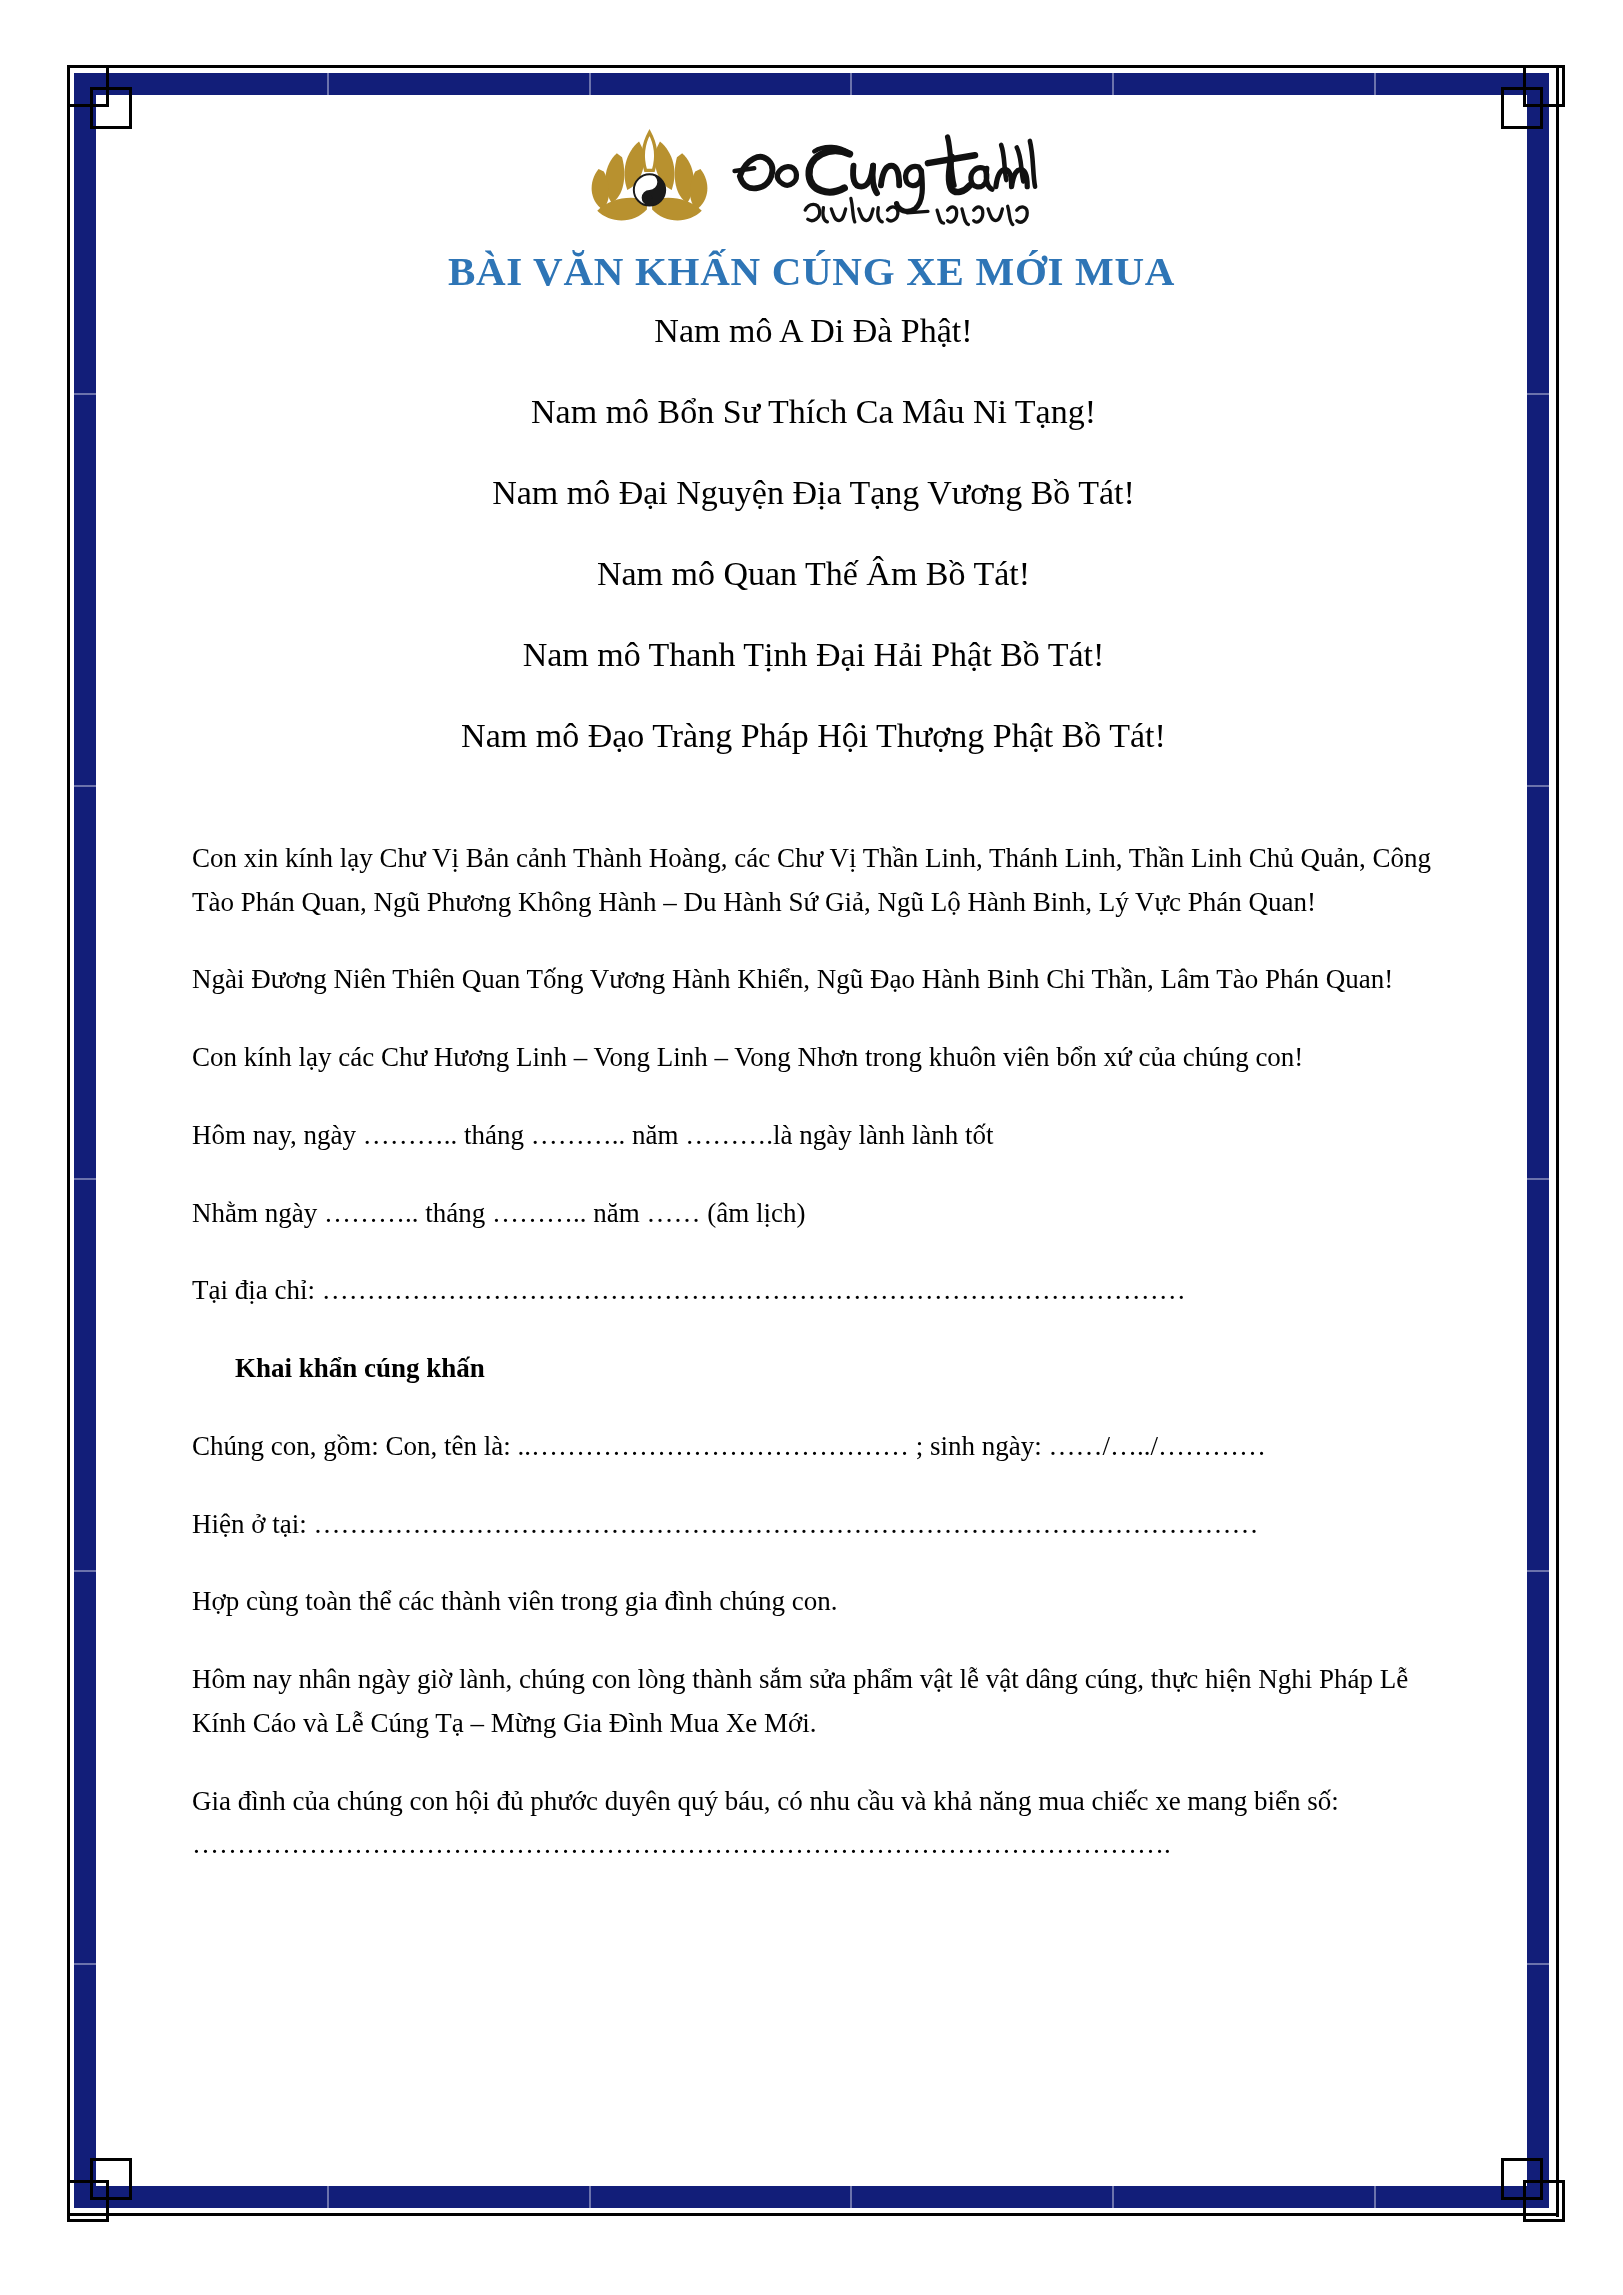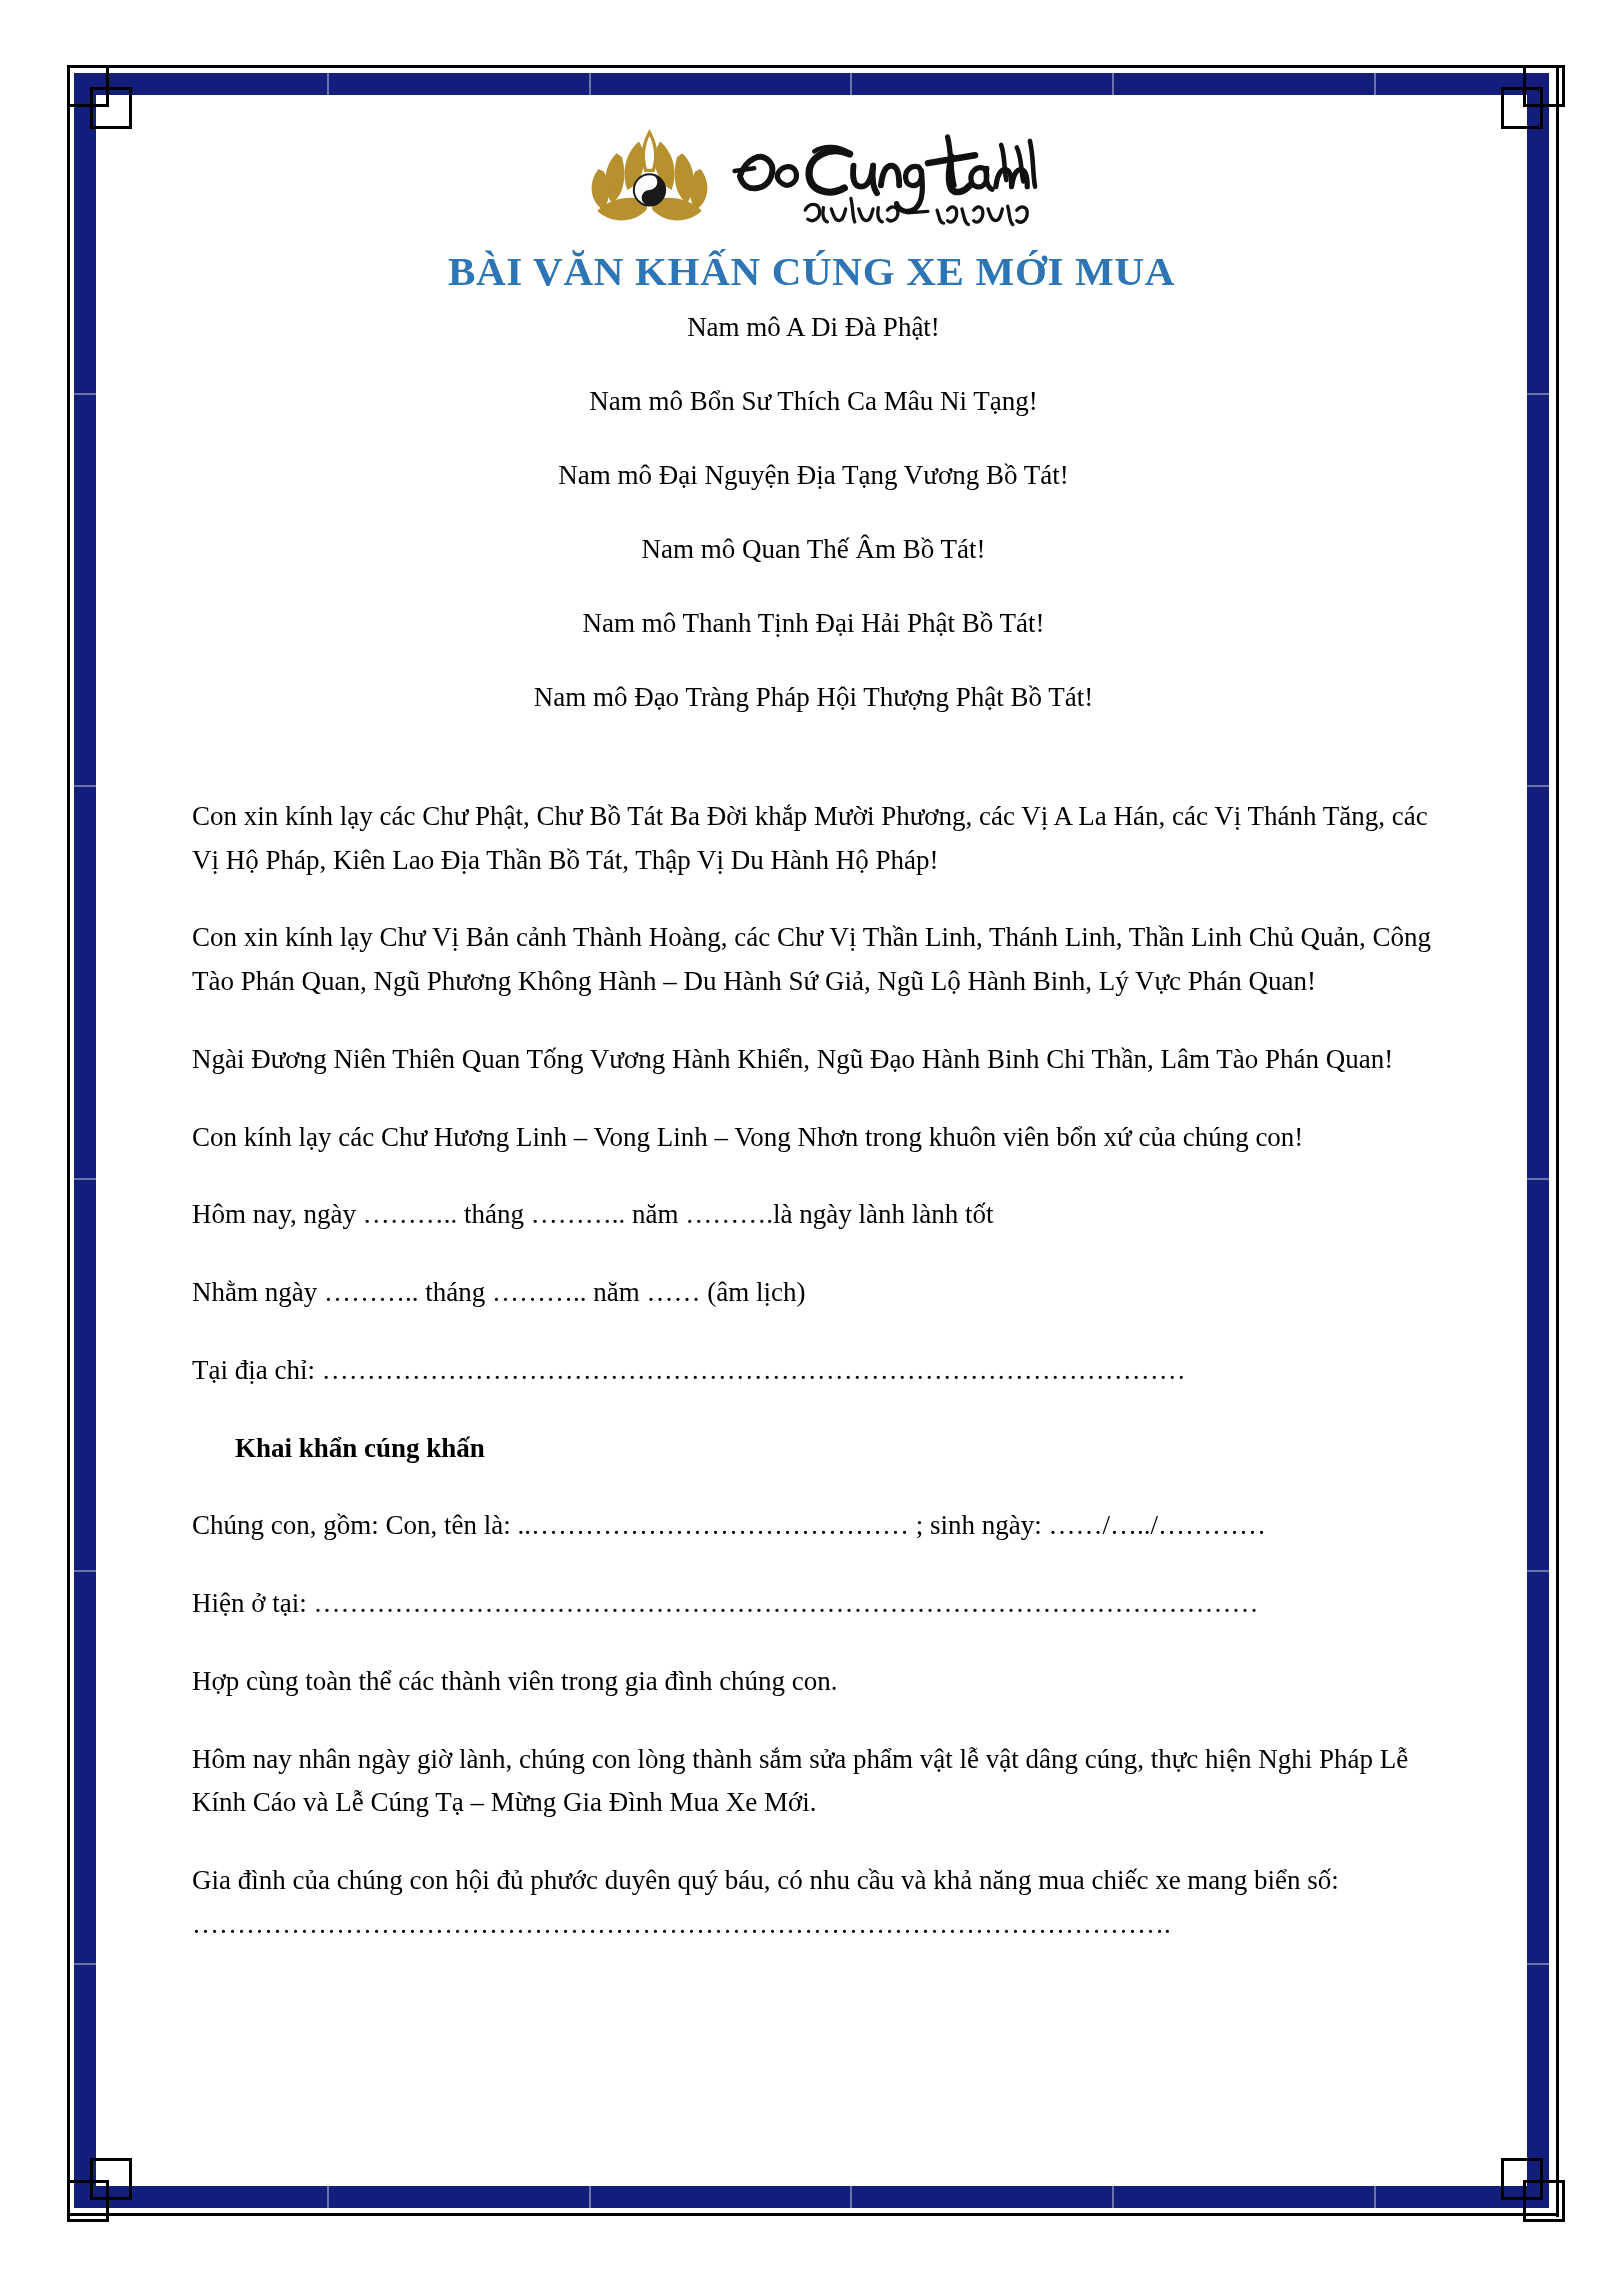--- a/index.html
+++ b/index.html
@@ -103,21 +103,21 @@
     color: #000000;
     font-size: 27px;
     line-height: 1.0;
   }
 
   .invocations {
     margin: 0 0 0 0;
   }
   .invocation {
     text-align: center;
-    font-size: 27px;
+    font-size: 34px;
     line-height: 1.0;
     margin: 0 0 47px 0;
     white-space: nowrap;
   }
   .invocation:last-child { margin-bottom: 0; }
 
   .body-block {
     margin-top: 84px;
   }
   .para {
@@ -274,21 +274,20 @@
     <div class="invocations">
       <div class="invocation">Nam mô A Di Đà Phật!</div>
       <div class="invocation">Nam mô Bổn Sư Thích Ca Mâu Ni Tạng!</div>
       <div class="invocation">Nam mô Đại Nguyện Địa Tạng Vương Bồ Tát!</div>
       <div class="invocation">Nam mô Quan Thế Âm Bồ Tát!</div>
       <div class="invocation">Nam mô Thanh Tịnh Đại Hải Phật Bồ Tát!</div>
       <div class="invocation">Nam mô Đạo Tràng Pháp Hội Thượng Phật Bồ Tát!</div>
     </div>
 
     <div class="body-block">
-      <p class="para">Con xin kính lạy các Chư Phật, Chư Bồ Tát Ba Đời khắp Mười Phương, các Vị A La Hán, các Vị Thánh Tăng, các Vị Hộ Pháp, Kiên Lao Địa Thần Bồ Tát, Thập Vị Du Hành Hộ Pháp!</p>
       <p class="para">Con xin kính lạy Chư Vị Bản cảnh Thành Hoàng, các Chư Vị Thần Linh, Thánh Linh, Thần Linh Chủ Quản, Công Tào Phán Quan, Ngũ Phương Không Hành – Du Hành Sứ Giả, Ngũ Lộ Hành Binh, Lý Vực Phán Quan!</p>
       <p class="para">Ngài Đương Niên Thiên Quan Tống Vương Hành Khiển, Ngũ Đạo Hành Binh Chi Thần, Lâm Tào Phán Quan!</p>
       <p class="para">Con kính lạy các Chư Hương Linh – Vong Linh – Vong Nhơn trong khuôn viên bổn xứ của chúng con!</p>
       <p class="para">Hôm nay, ngày ……….. tháng ……….. năm ……….là ngày lành lành tốt</p>
       <p class="para">Nhằm ngày ……….. tháng ……….. năm …… (âm lịch)</p>
       <p class="para">Tại địa chỉ: ……………………………………………………………………………………</p>
       <p class="para bold">Khai khẩn cúng khấn</p>
       <p class="para">Chúng con, gồm: Con, tên là: ..…………………………………… ; sinh ngày: ……/…../…………</p>
       <p class="para">Hiện ở tại: ……………………………………………………………………………………………</p>
       <p class="para">Hợp cùng toàn thể các thành viên trong gia đình chúng con.</p>

